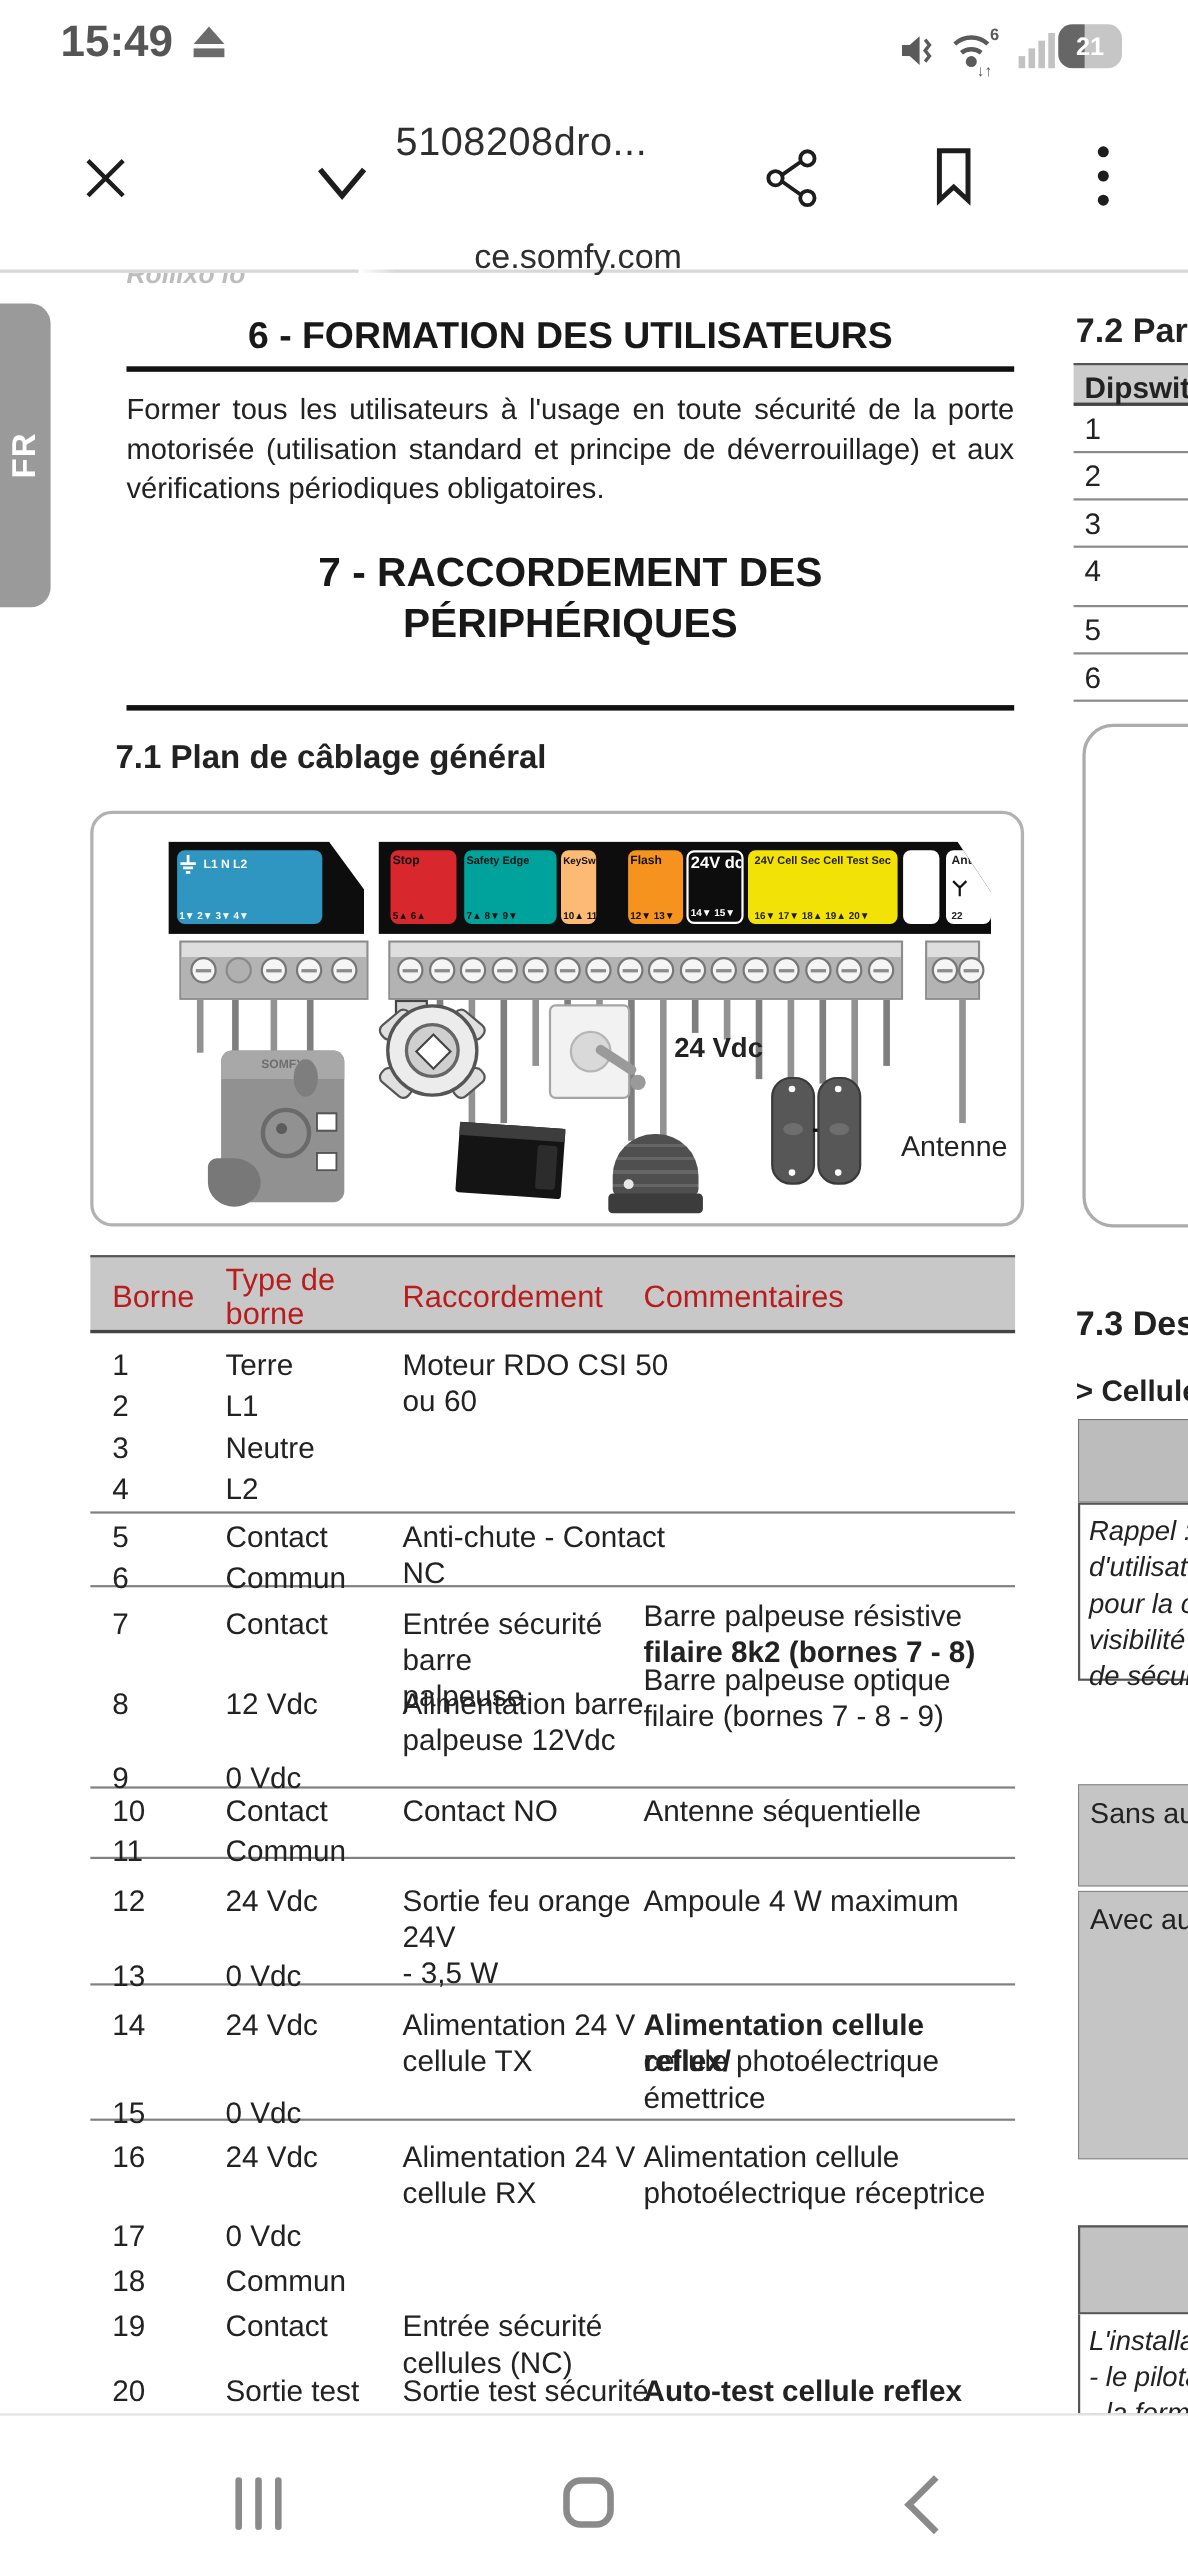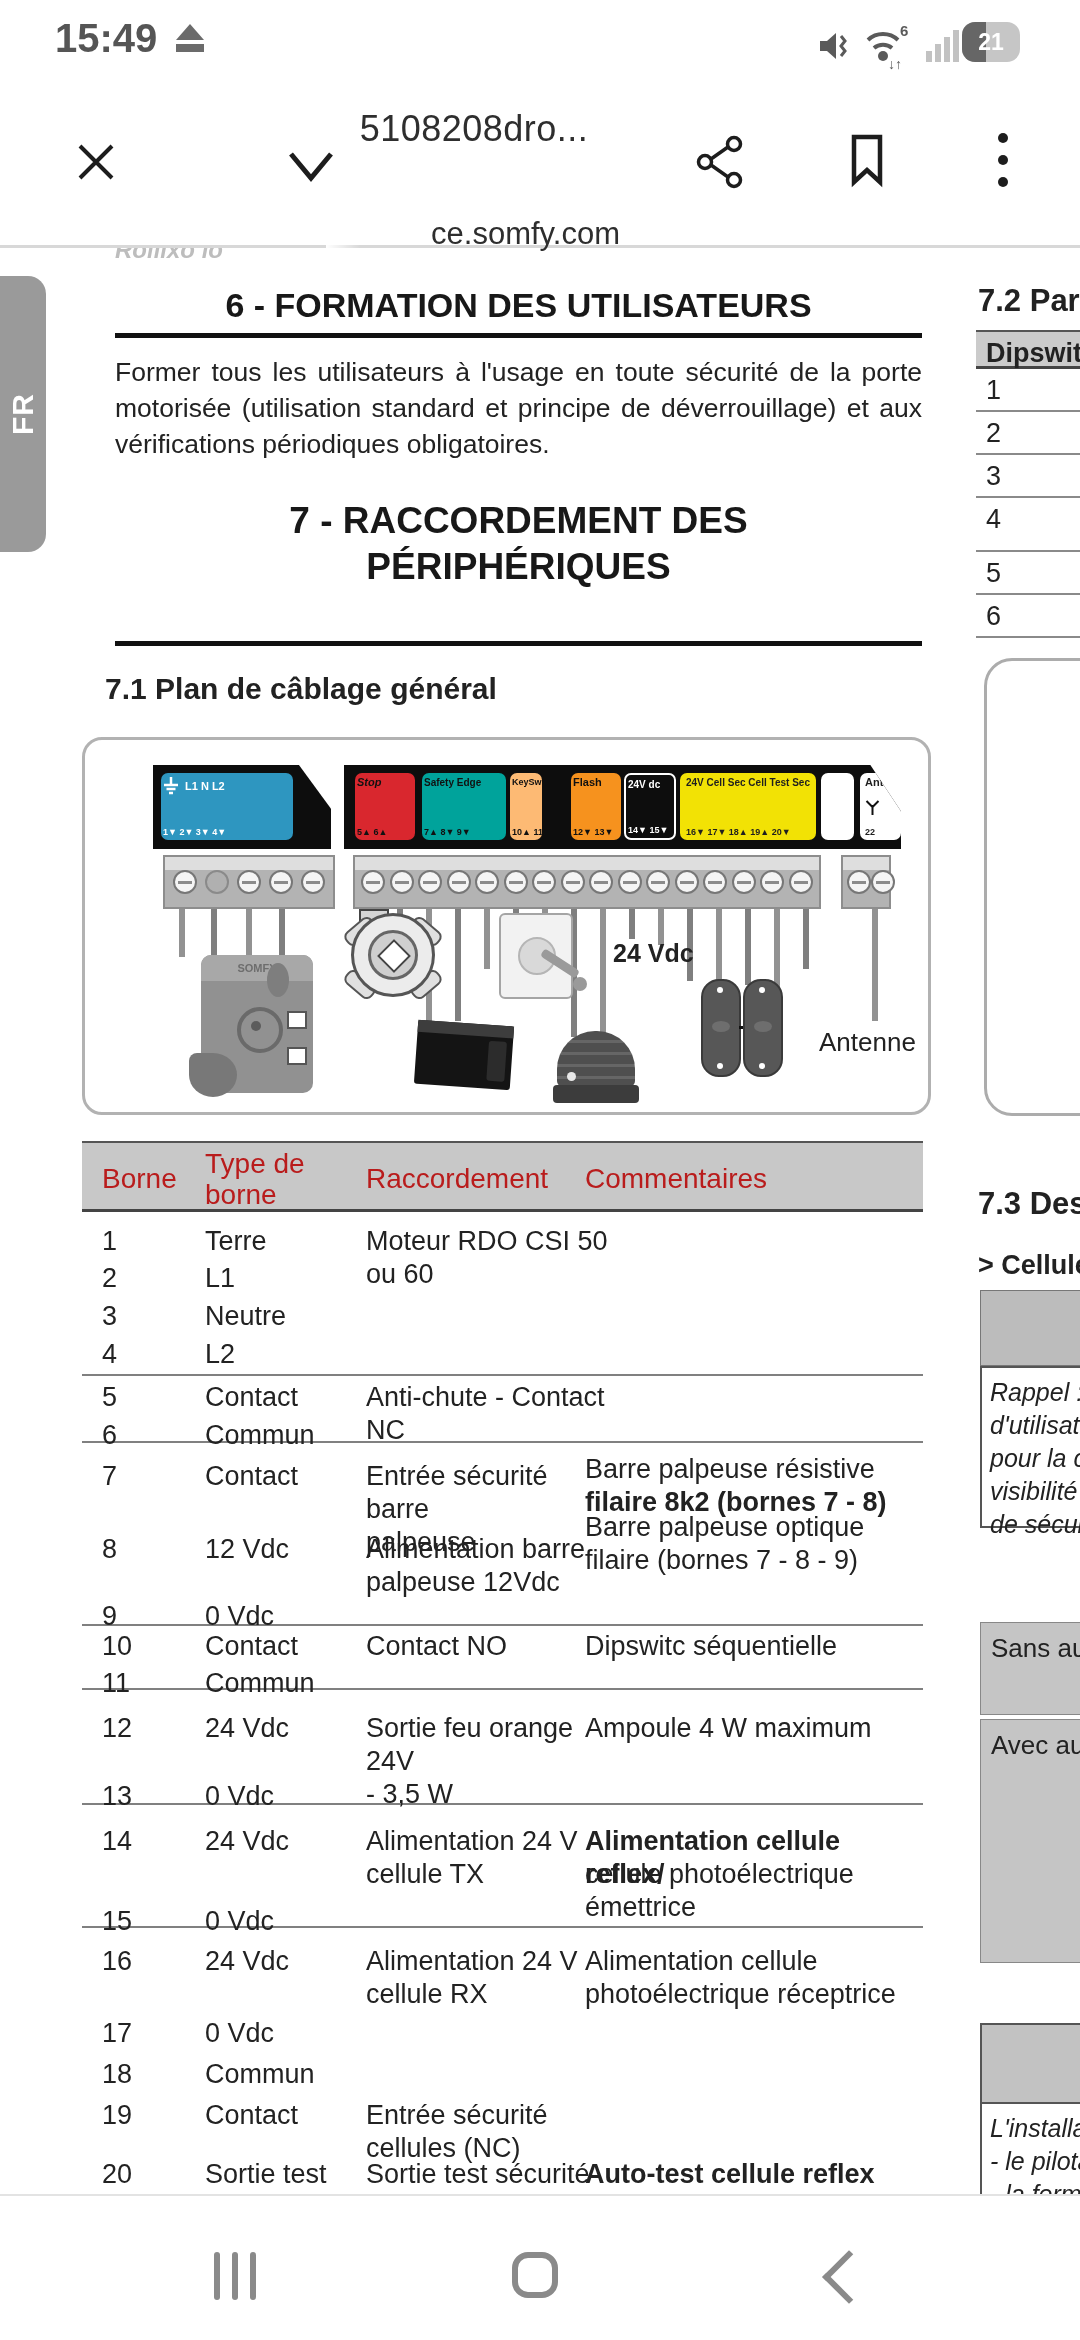--- a/index.html
+++ b/index.html
@@ -175,37 +175,37 @@
           <path d="M8 0 V8 M1 8 H15 M3.5 12 H12.5 M6 16 H10" stroke="#fff" stroke-width="2.5"></path>
         </svg>
         <span class="t" style="color:#fff">L1    N    L2</span>
       </div>
       <span class="n" style="color:#fff">1▼  2▼  3▼  4▼</span>
     </div>
   </div>
 
   <div class="strip" style="left:259px;top:25px;width:557px;height:84px;clip-path:polygon(0 0,94.5% 0,100% 55%,100% 100%,0 100%)">
     <div class="dlabel" style="left: 11px; width: 60px; background: rgb(217, 39, 46);">
-      <span class="t" style="color: rgb(17, 17, 17); font-style: italic;">Stop</span>
+      <span class="t" style="color: rgb(17, 17, 17);">Stop</span>
       <span class="n" style="color: rgb(17, 17, 17);">5▲ 6▲</span>
     </div>
     <div class="dlabel" style="left: 78px; width: 84px; background: rgb(0, 163, 155);">
       <span class="t" style="font-size: 10px; color: rgb(17, 17, 17);">Safety Edge</span>
       <span class="n" style="color: rgb(17, 17, 17);">7▲ 8▼ 9▼</span>
     </div>
     <div class="dlabel" style="left: 166px; width: 32px; background: #fdba74;">
       <span class="t" style="font-size: 9px; color: rgb(17, 17, 17);">KeySwitch</span>
       <span class="n" style="color: rgb(17, 17, 17);">10▲ 11▲</span>
     </div>
     <div class="dlabel" style="left: 227px; width: 50px; background: rgb(246, 146, 30);">
       <span class="t" style="color:#111">Flash</span>
       <span class="n" style="color:#111">12▼ 13▼</span>
     </div>
     <div class="dlabel" style="left: 280px; width: 52px; border: 2px solid rgb(255, 255, 255); background: rgb(13, 13, 13);">
-      <span class="t" style="font-size: 10px; color: rgb(255, 255, 255);">24V dc</span>
+      <span class="t" style="font-size: 15px; color: rgb(255, 255, 255);">24V dc</span>
       <span class="n" style="color: rgb(255, 255, 255);">14▼ 15▼</span>
     </div>
     <div class="dlabel" style="left: 336px; width: 136px; padding: 4px 6px 3px; background: rgb(242, 226, 5);">
       <div class="caps">
         <span>24V Cell</span>
         <span>Sec Cell</span>
         <span>Test Sec</span>
       </div>
       <span class="n">16▼  17▼  18▲  19▲  20▼</span>
     </div>
@@ -367,21 +367,21 @@
     <div class="cell" style="left:503px;top:68px;width:335px">Barre palpeuse optique
 filaire (bornes 7 - 8 - 9)</div>
     <div class="cell" style="left:20px;top:157px">9</div>
     <div class="cell" style="left:123px;top:157px">0 Vdc</div>
   </div>
 
   <div class="tgroup" style="top:485px;height:64px">
     <div class="cell" style="left:20px;top:4px">10</div>
     <div class="cell" style="left:123px;top:4px">Contact</div>
     <div class="cell" style="left:284px;top:4px;width:250px">Contact NO</div>
-    <div class="cell" style="left:503px;top:4px;width:335px">Dipswitc séquentielle</div>
+    <div class="cell" style="left:503px;top:4px;width:335px">Antenne séquentielle</div>
     <div class="cell" style="left:20px;top:41px">11</div>
     <div class="cell" style="left:123px;top:41px">Commun</div>
   </div>
 
   <div class="tgroup" style="top:549px;height:115px">
     <div class="cell" style="left:20px;top:22px">12</div>
     <div class="cell" style="left:123px;top:22px">24 Vdc</div>
     <div class="cell" style="left:284px;top:22px;width:250px">Sortie feu orange 24V
 - 3,5 W</div>
     <div class="cell" style="left:503px;top:22px;width:335px">Ampoule 4 W maximum</div>

